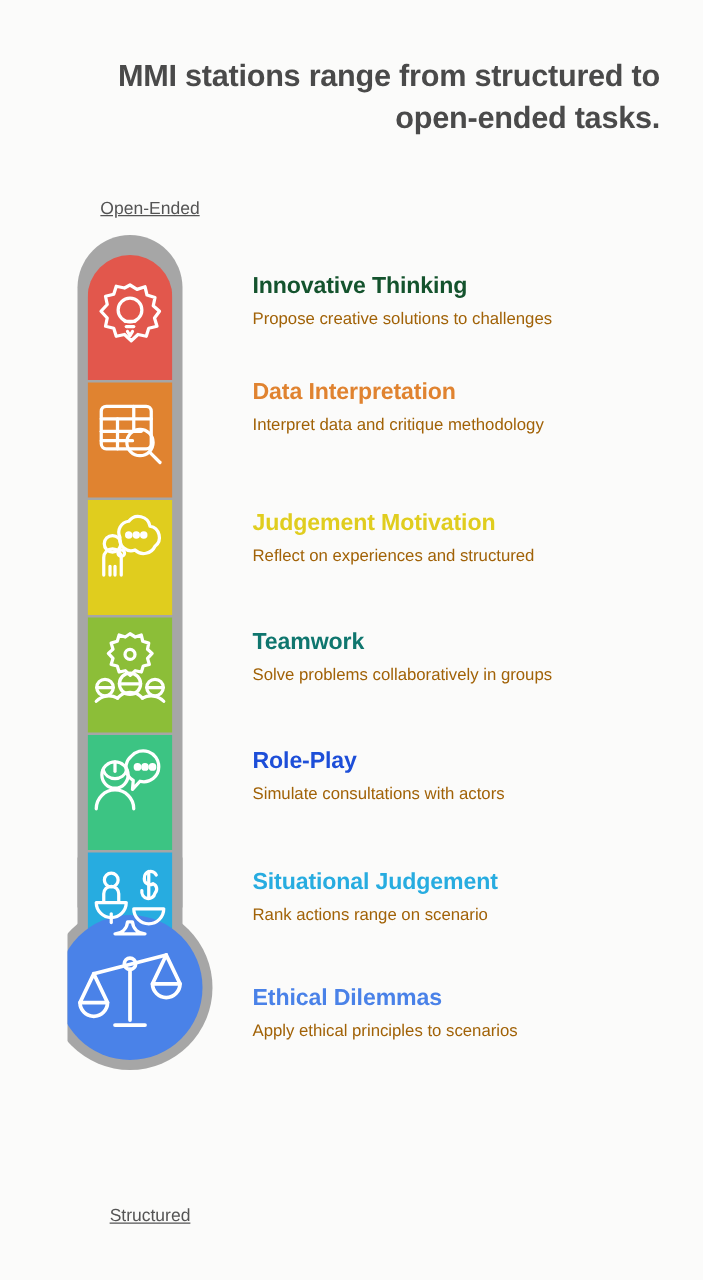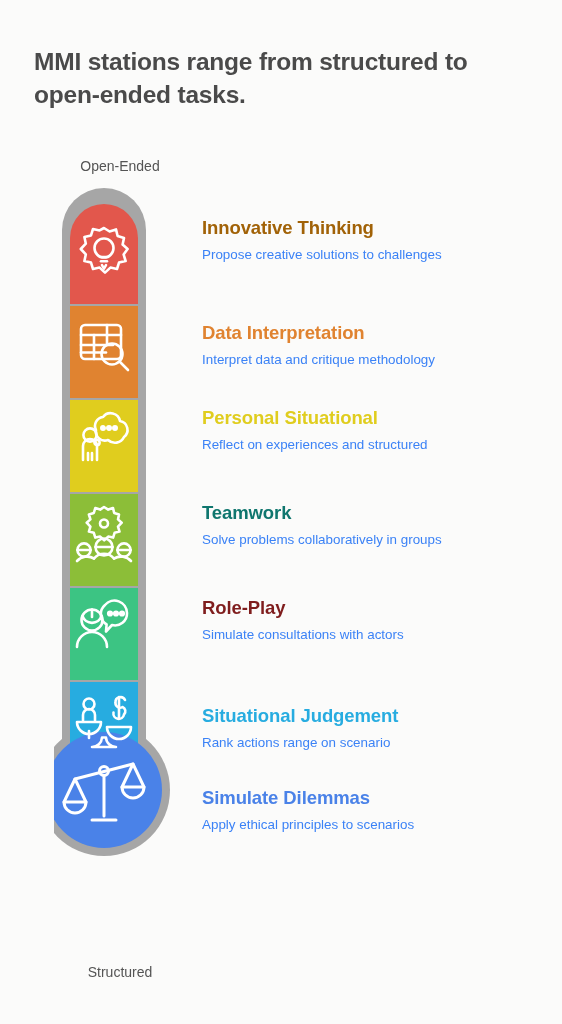--- a/index.html
+++ b/index.html
@@ -14,36 +14,37 @@
     overflow: hidden;
     position: relative;
   }
 
   
   .title {
     position: absolute;
     left: 34px;
     top: 46px;
     width: 494px;
-    text-align: left;
+    text-align: right;
     font-size: 24.5px;
     font-weight: bold;
     line-height: 1.33;
     color: #4a4a4a;
     letter-spacing: -0.2px;
   }
 
   
   .cap {
     position: absolute;
     width: 240px;
     text-align: center;
     font-size: 14px;
     color: #545454;
     font-family: "Liberation Sans", sans-serif;
+    text-decoration: underline;
   }
   .cap-open { left: 0px; top: 158px; }
   .cap-struct { left: 0px; top: 964px; }
 
   
   #thermo {
     position: absolute;
     left: 54px;
     top: 186px;
     width: 132px;
@@ -64,21 +65,21 @@
   }
   .row-title {
     font-size: 18.5px;
     font-weight: bold;
     margin: 0 0 9px 0;
     line-height: 1.1;
     letter-spacing: -0.1px;
   }
   .row-desc {
     font-size: 13.4px;
-    color: #3b82f6;
+    color: #a16207;
     margin: 0;
     line-height: 1.25;
   }
 </style>
 </head>
 <body>
 
 <div class="title">MMI stations range from structured to open-ended tasks.</div>
 
 <div class="cap cap-open">Open-Ended</div>
@@ -199,47 +200,47 @@
       <path d="M-40,12 A 11 11 0 0 0 -18,12"></path>
       <path d="M29,-26 L18,-3 L40,-3 Z" fill="none"></path>
       <path d="M18,-3 A 11 11 0 0 0 40,-3"></path>
     </g>
   </g>
 </svg>
 
 <div class="rows">
 
   <div class="row" style="top:32px">
-    <p class="row-title" style="color:#a16207">Innovative Thinking</p>
+    <p class="row-title" style="color:#14532d">Innovative Thinking</p>
     <p class="row-desc">Propose creative solutions to challenges</p>
   </div>
 
-  <div class="row" style="top:137px">
+  <div class="row" style="top:117px">
     <p class="row-title" style="color:#e08330">Data Interpretation</p>
     <p class="row-desc">Interpret data and critique methodology</p>
   </div>
 
   <div class="row" style="top:222px">
-    <p class="row-title" style="color:#e0cd1e">Personal Situational</p>
+    <p class="row-title" style="color:#e0cd1e">Judgement Motivation</p>
     <p class="row-desc">Reflect on experiences and structured</p>
   </div>
 
   <div class="row" style="top:317px">
     <p class="row-title" style="color:#0f766e">Teamwork</p>
     <p class="row-desc">Solve problems collaboratively in groups</p>
   </div>
 
   <div class="row" style="top:412px">
-    <p class="row-title" style="color:#7f1d1d">Role-Play</p>
+    <p class="row-title" style="color:#1d4ed8">Role-Play</p>
     <p class="row-desc">Simulate consultations with actors</p>
   </div>
 
-  <div class="row" style="top:520px">
+  <div class="row" style="top:509px">
     <p class="row-title" style="color:#27ace0">Situational Judgement</p>
     <p class="row-desc">Rank actions range on scenario</p>
   </div>
 
   <div class="row" style="top:602px">
-    <p class="row-title" style="color:#4a82e8">Simulate Dilemmas</p>
+    <p class="row-title" style="color:#4a82e8">Ethical Dilemmas</p>
     <p class="row-desc">Apply ethical principles to scenarios</p>
   </div>
 
 </div>
 
 </body></html>

